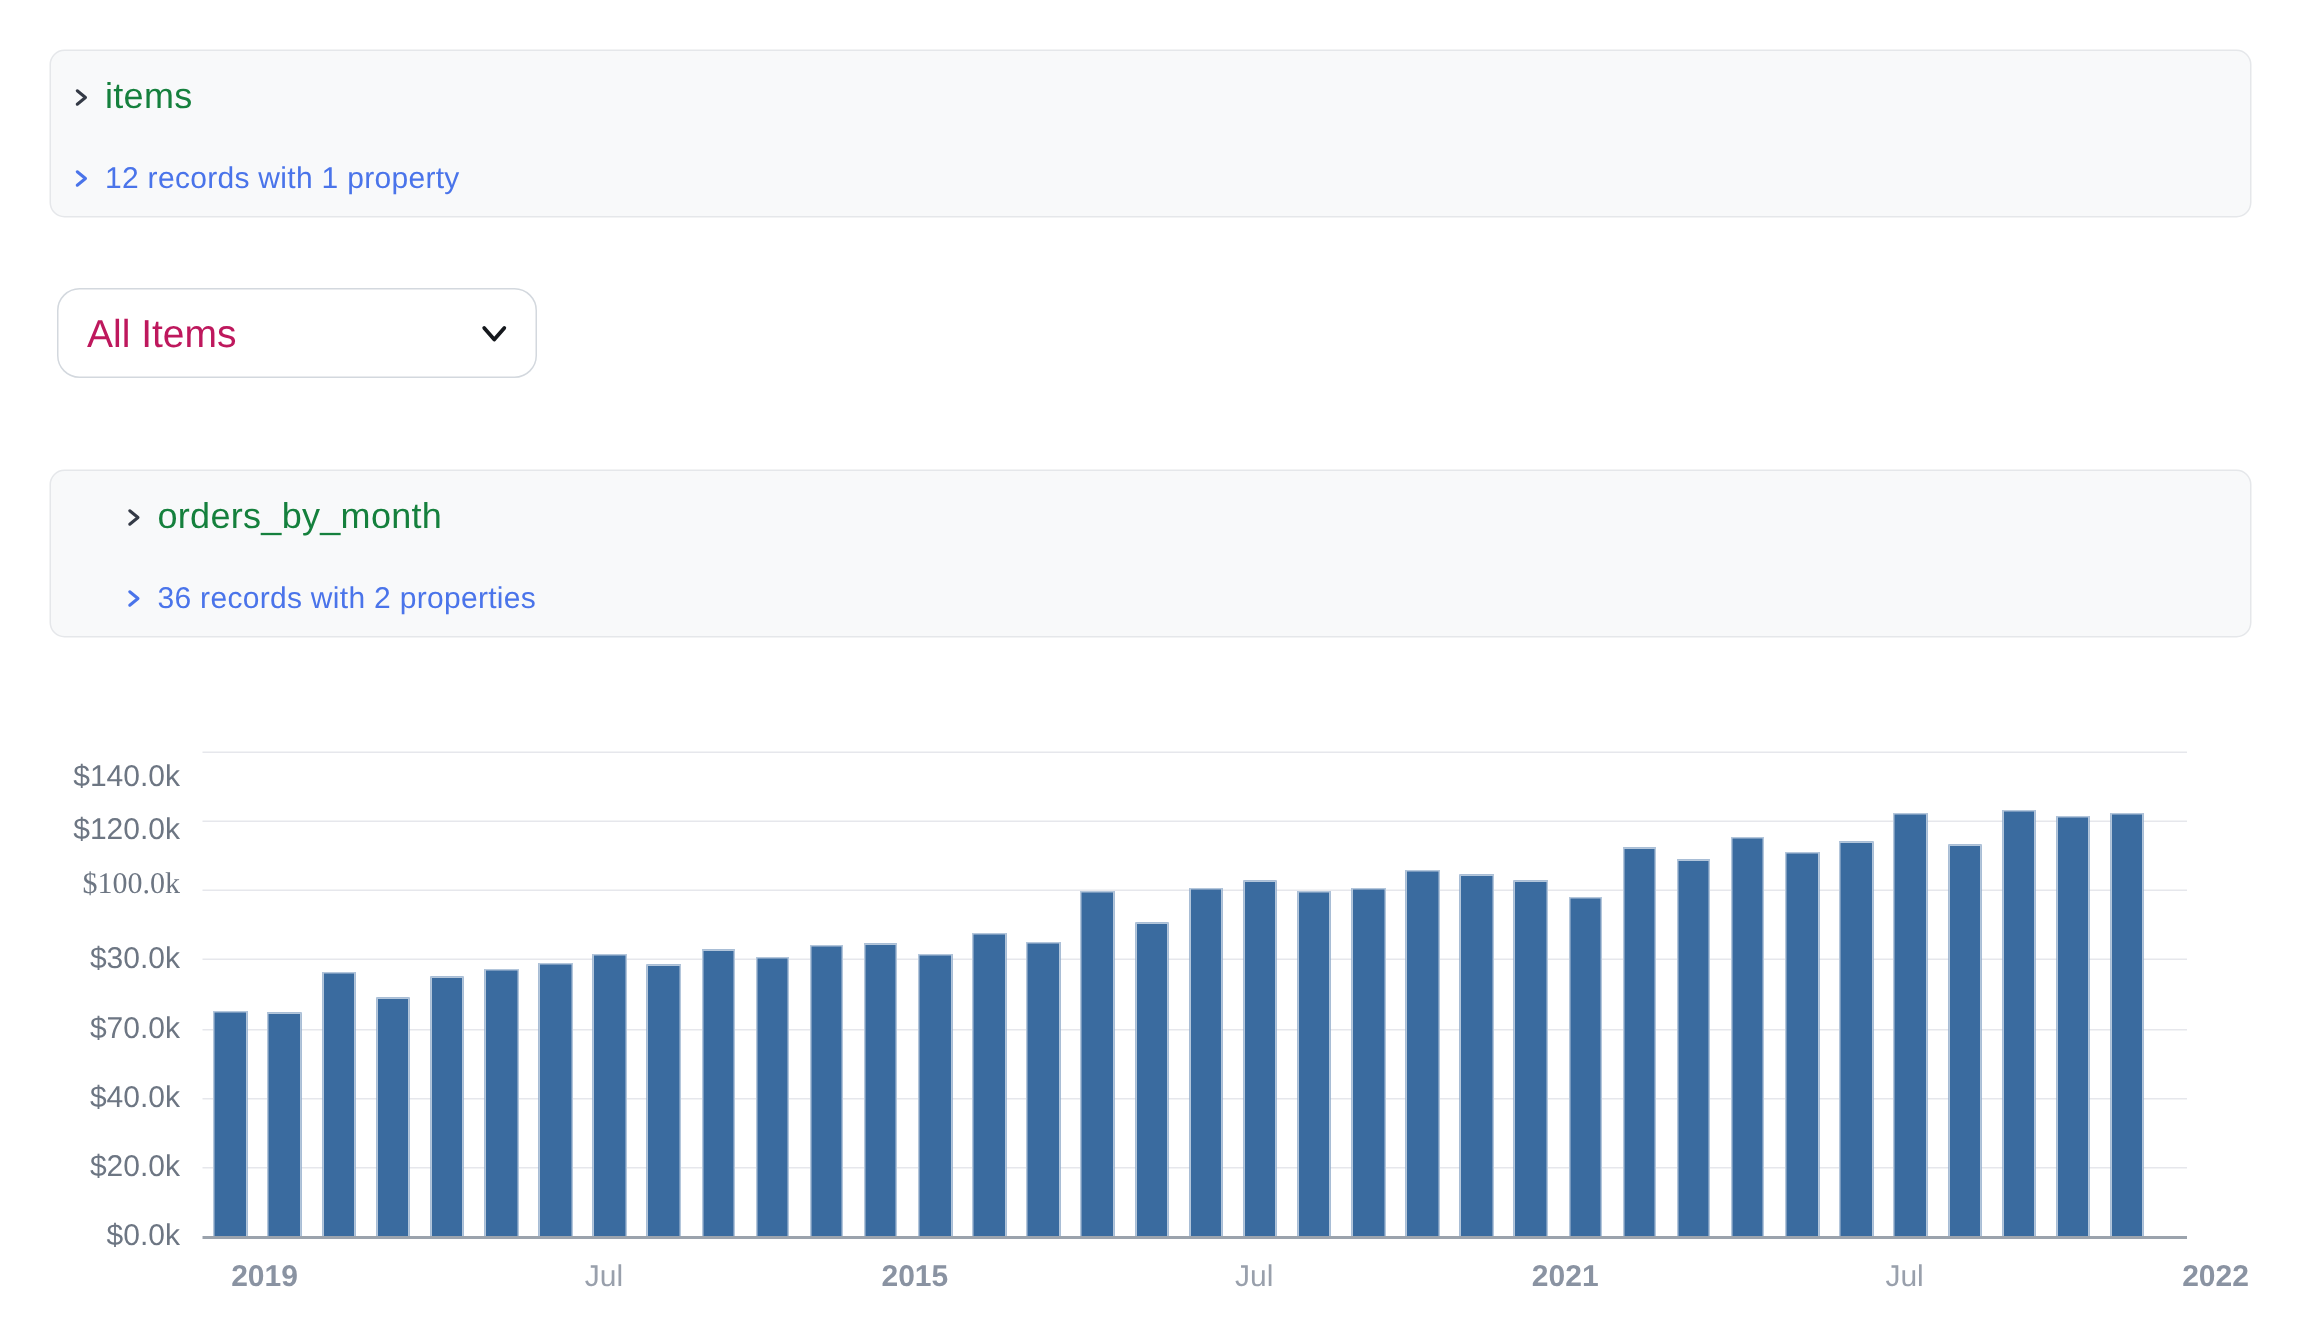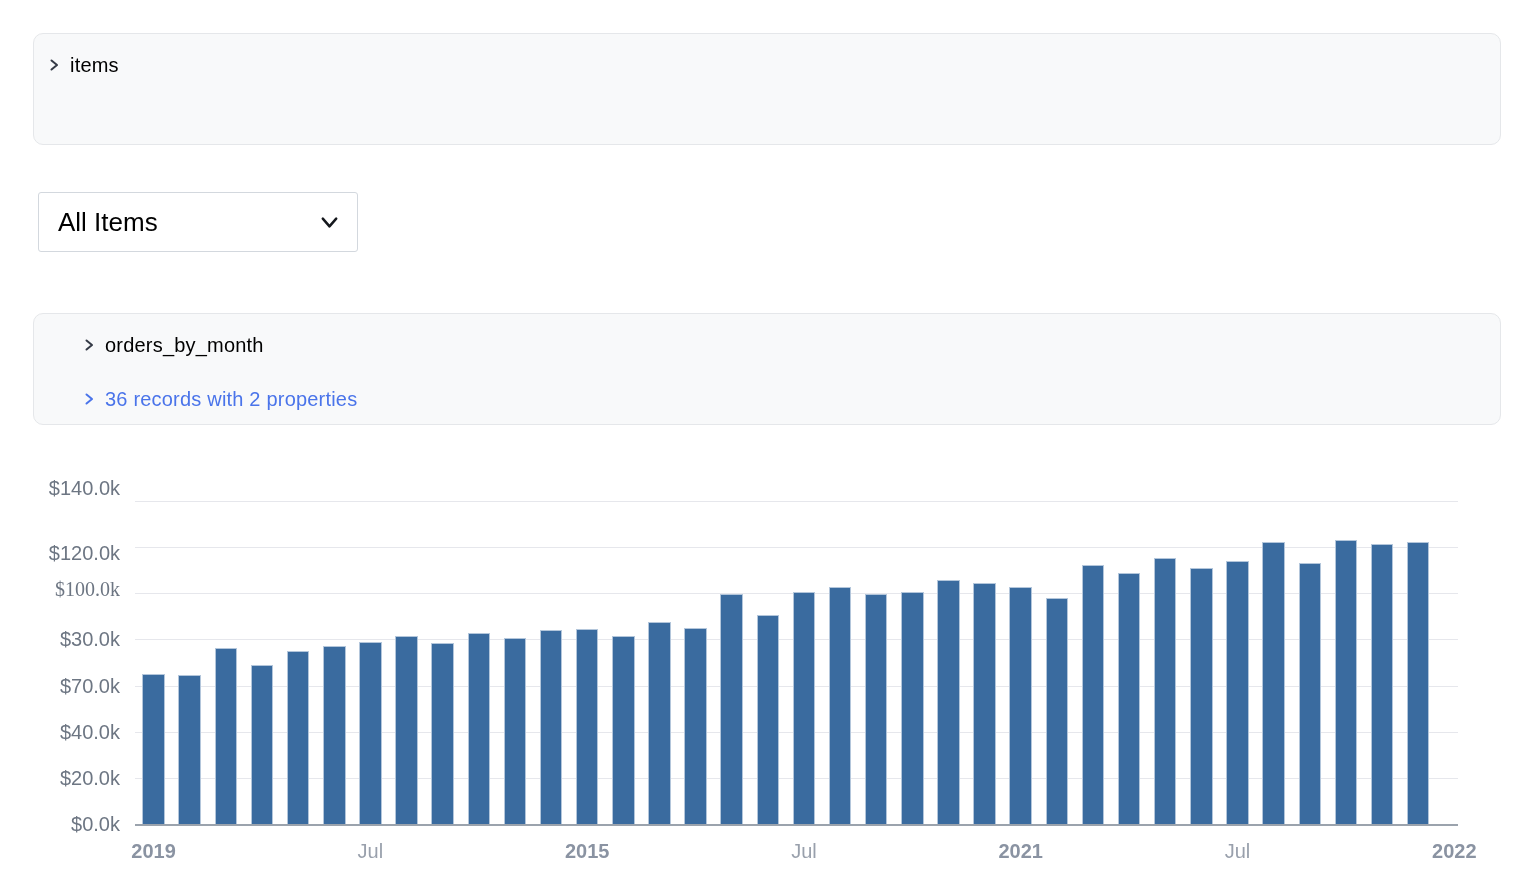--- a/index.html
+++ b/index.html
@@ -13,60 +13,66 @@
 
   
   .panel {
     position:absolute; left:33px; width:1468px; height:112px;
     background:#f8f9fa; border:1px solid #e5e7ea; border-radius:10px;
     padding:17px 0 0 13px;
   }
   .panel-row { display:flex; align-items:center; height:28px; }
   .panel-row + .panel-row { margin-top:26px; }
   .chev { width:14px; height:14px; margin-right:9px; flex:0 0 auto; }
-  .panel-title { font-size:20px; color:#000000; letter-spacing:0.2px; }
+  .panel-title { font-size:24px; color:#15803d; letter-spacing:0.2px; }
   .panel-link  { font-size:20px; color:var(--link,#4a74ea); letter-spacing:0.2px; cursor:pointer; }
 
   
   .select-wrap { position:absolute; left:38px; top:192px; width:320px; height:60px; }
   .select-wrap select {
     width:100%; height:100%; appearance:none; -webkit-appearance:none;
-    background:#ffffff; border:1.5px solid #d3d8de; border-radius:3px;
-    font-family:inherit; font-size:26px; color:#000000;
+    background:#ffffff; border:1.5px solid #d3d8de; border-radius:15px;
+    font-family:inherit; font-size:26px; color:#be185d;
     padding:0 56px 0 19px; cursor:pointer; outline:none;
   }
   .select-chevron { position:absolute; right:17px; top:19px; width:23px; height:23px; pointer-events:none; }
 
   
   .chart { position:absolute; left:0; top:466px; width:1534px; height:420px; }
   .gridline { position:absolute; height:1px; background:#e6e7ec; }
   .axisline { position:absolute; height:2px; background:#9ba3ad; }
   .ylabel {
     position:absolute; left:24px; width:96px; text-align:right;
     font-size:20px; color:#6d7683; line-height:28px;
   }
   .bar {
     position:absolute; background:var(--bar,#3a6b9f);
     border:1px solid #b3c6db; border-bottom:none;
   }
-  .xlabel { position:absolute; width:90px; text-align:center; font-size:20px; line-height:26px; }
+  .xlabel { position:absolute; width:90px; text-align:right; font-size:20px; line-height:26px; }
   .xlabel.year { color:#8a93a2; font-weight:700; }
   .xlabel.mid  { color:#99a0ac; font-weight:400; }
 </style>
 </head>
 <body>
 
 <div class="page">
 
   <div class="panel" style="top:33px;">
     <div class="panel-row">
       <svg class="chev" viewBox="0 0 14 14">
         <polyline points="4.5,2.5 10,7 4.5,11.5" fill="none" stroke="#343a46" stroke-width="2" stroke-linecap="round" stroke-linejoin="round"></polyline>
       </svg>
       <span class="panel-title">items</span>
+    </div>
+    <div class="panel-row">
+      <svg class="chev" viewBox="0 0 14 14">
+        <polyline points="4.5,2.5 10,7 4.5,11.5" fill="none" stroke="#4a74ea" stroke-width="2" stroke-linecap="round" stroke-linejoin="round"></polyline>
+      </svg>
+      <span class="panel-link">12 records with 1 property</span>
     </div>
   </div>
 
   <div class="select-wrap">
     <select>
       <option>All Items</option>
     </select>
     <svg class="select-chevron" viewBox="0 0 24 24">
       <polyline points="5,8 12,16 19,8" fill="none" stroke="#15181d" stroke-width="2.6" stroke-linecap="round" stroke-linejoin="round"></polyline>
     </svg>
@@ -96,21 +102,21 @@
       <div class="ylabel" style="top: 251.714px;">$40.0k</div>
       <div class="gridline" style="left: 135px; width: 1323px; top: 219.571px;"></div>
       <div class="ylabel" style="top: 205.571px;">$70.0k</div>
       <div class="gridline" style="left: 135px; width: 1323px; top: 173.429px;"></div>
       <div class="ylabel" style="top: 159.429px;">$30.0k</div>
       <div class="gridline" style="left: 135px; width: 1323px; top: 127.286px;"></div>
       <div class="ylabel" style="top: 109px; font-family: Liberation Serif, serif;">$100.0k</div>
       <div class="gridline" style="left: 135px; width: 1323px; top: 81.1429px;"></div>
       <div class="ylabel" style="top: 73px;">$120.0k</div>
       <div class="gridline" style="left: 135px; width: 1323px; top: 35px;"></div>
-      <div class="ylabel" style="top: 8px;">$140.0k</div>
+      <div class="ylabel" style="top: 38px;">$140.0k</div>
       <div class="bar" title="2019-01" style="left: 142.35px; width: 22.5px; top: 208.036px; height: 149.964px;"></div>
       <div class="bar" title="2019-02" style="left: 178.48px; width: 22.5px; top: 209.189px; height: 148.811px;"></div>
       <div class="bar" title="2019-03" style="left: 214.61px; width: 22.5px; top: 182.426px; height: 175.574px;"></div>
       <div class="bar" title="2019-04" style="left: 250.74px; width: 22.5px; top: 198.807px; height: 159.193px;"></div>
       <div class="bar" title="2019-05" style="left: 286.87px; width: 22.5px; top: 184.964px; height: 173.036px;"></div>
       <div class="bar" title="2019-06" style="left: 323px; width: 22.5px; top: 180.35px; height: 177.65px;"></div>
       <div class="bar" title="2019-07" style="left: 359.13px; width: 22.5px; top: 175.736px; height: 182.264px;"></div>
       <div class="bar" title="2019-08" style="left: 395.26px; width: 22.5px; top: 170.199px; height: 187.801px;"></div>
       <div class="bar" title="2019-09" style="left: 431.39px; width: 22.5px; top: 177.351px; height: 180.649px;"></div>
       <div class="bar" title="2019-10" style="left: 467.52px; width: 22.5px; top: 166.738px; height: 191.262px;"></div>

